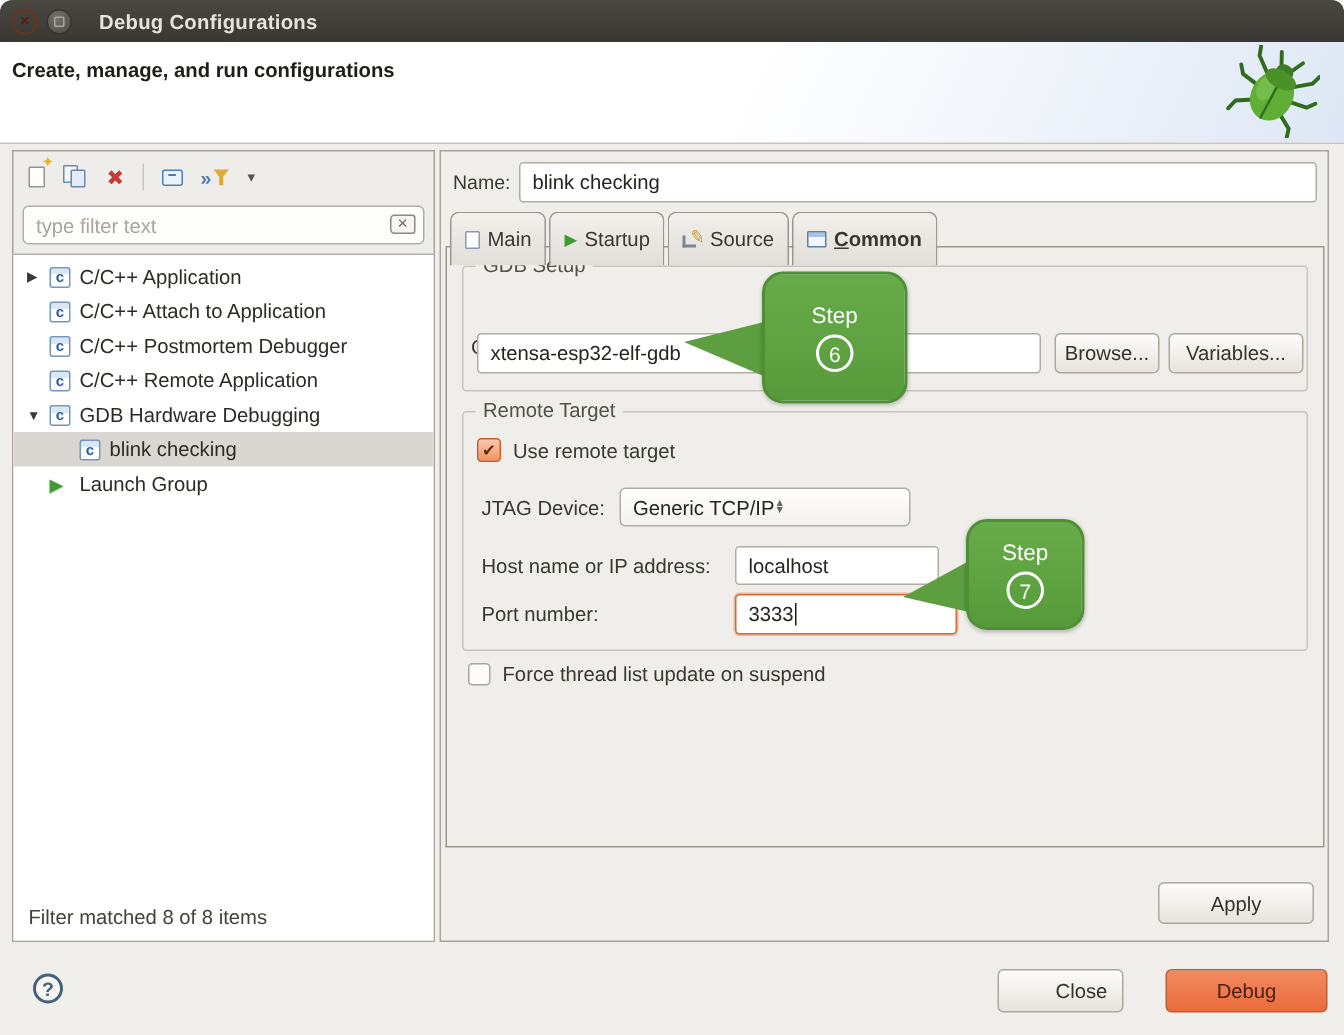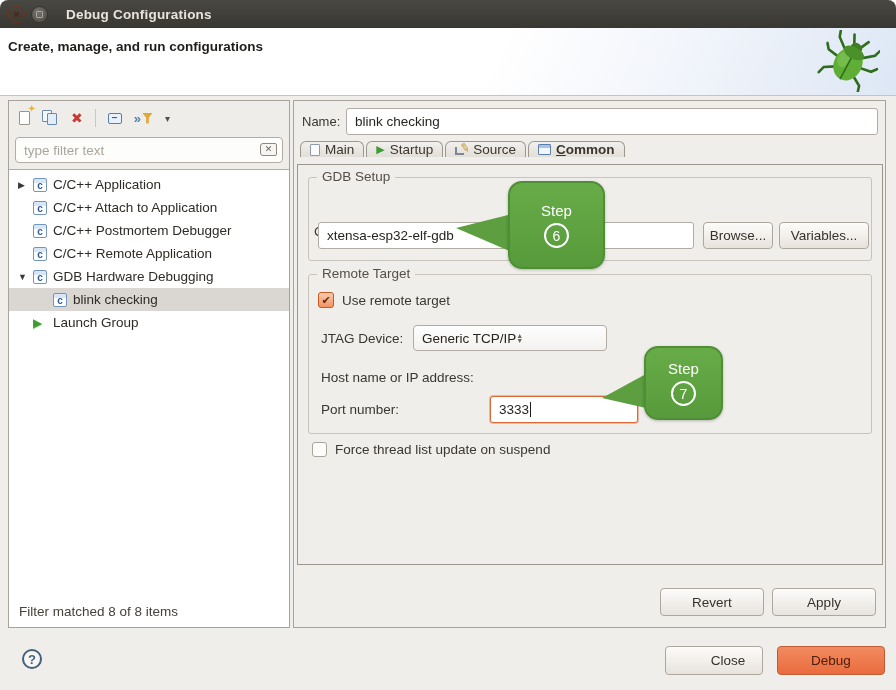--- a/index.html
+++ b/index.html
@@ -79,21 +79,21 @@
   .right-panel { position:absolute; left:293px; top:100px; width:593px; height:528px; border:1px solid #a8a29a; background:#f0eeea; }
   .name-label { position:absolute; left:8px; top:13px; color:#3a3731; }
   .name-input {
     position:absolute; left:52px; top:7px; width:532px; height:27px;
     border:1px solid #b2aca4; border-radius:3px; background:#fff; padding:0 8px;
     font-family:inherit; font-size:13.5px; color:#26241f;
   }
   
   .tabbar { position:absolute; left:6px; top:40px; display:flex; align-items:flex-end; z-index:3; }
   .tab {
-    height:16px; display:flex; align-items:center; gap:5px; padding:0 9px;
+    height:36px; display:flex; align-items:center; gap:5px; padding:0 9px;
     border:1px solid #9d968d; border-bottom:none; border-radius:6px 6px 0 0;
     background:linear-gradient(#f2f0ed,#e2deD8); margin-right:2px; font-size:13.5px; color:#3a3731; cursor:default;
   }
   .tab.active { height:25px; background:#f0eeea; margin-bottom:-1px; padding:0 12px; z-index:4; }
   .ul-first { display:inline-block;font-weight:bold; }
   .ul-first::first-letter { text-decoration:underline; }
   .page-ico { width:10px; height:12px; background:#fdfdfd; border:1px solid #8b99b3; border-radius:1px; display:inline-block; }
   .play-ico { color:#3f9c35; font-size:11px; }
   .src-ico { position:relative; width:13px; height:12px; display:inline-block; }
   .src-base { position:absolute; left:0; bottom:1px; width:9px; height:8px; border-left:2px solid #7b8794; border-bottom:2px solid #7b8794; }
@@ -313,36 +313,34 @@
       </div>
       <div class="flabel" style="left:12px; top:56px;">JTAG Device:</div>
       <div class="combo" style="left:104px; top:50px; width:194px; height:26px;">
         <span>Generic TCP/IP</span>
         <span class="spinner">
           <span>▲</span>
             <span>▼</span>
         </span>
       </div>
       <div class="flabel" style="left:12px; top:95px;">Host name or IP address:</div>
+      <input class="textbox" type="text" style="left: 181px; top: 89px; width: 136px; height: 26px;" value="localhost">
       <div class="flabel" style="left:12px; top:127px;">Port number:</div>
       <div class="textbox portbox" style="left:181px; top:121px; width:148px; height:27px;">
         <span>3333</span>
         <span class="caret-bar"></span>
       </div>
     </div>
 
     <div class="chkrow" style="left:14px; top:277px;">
       <span class="chk-off"></span>
       <span>Force thread list update on suspend</span>
     </div>
   </div>
 
-  <div class="btn" style="left:366px; top:487px; width:104px; height:28px;">
-      <span>Revert</span>
-    </div>
   <div class="btn" style="left:478px; top:487px; width:104px; height:28px;">
       <span>Apply</span>
     </div>
 </div>
 
 <div class="callout" style="left:508px; top:181px; width:97px; height:88px;">
   <span class="steptxt">Step</span>
   <span class="stepnum">
       <span>6</span>
     </span>
@@ -357,18 +355,18 @@
       <span>7</span>
     </span>
 </div>
 <svg class="tail" style="left:602px; top:374px;" width="44" height="36">
   <polygon points="0,24 44,0 44,34" fill="#5d9f40"></polygon>
 </svg>
 
 <div class="help-circle">
     <span>?</span>
   </div>
-<div class="btn" style="left:665px; top:646px; width:98px; height:29px;padding-left:28px;">
+<div class="btn" style="left:665px; top:646px; width:84px; height:29px;padding-left:28px;">
     <span>Close</span>
   </div>
 <div class="btn btn-orange" style="left:777px; top:646px; width:108px; height:29px;">
     <span>Debug</span>
   </div>
 
 </body></html>

